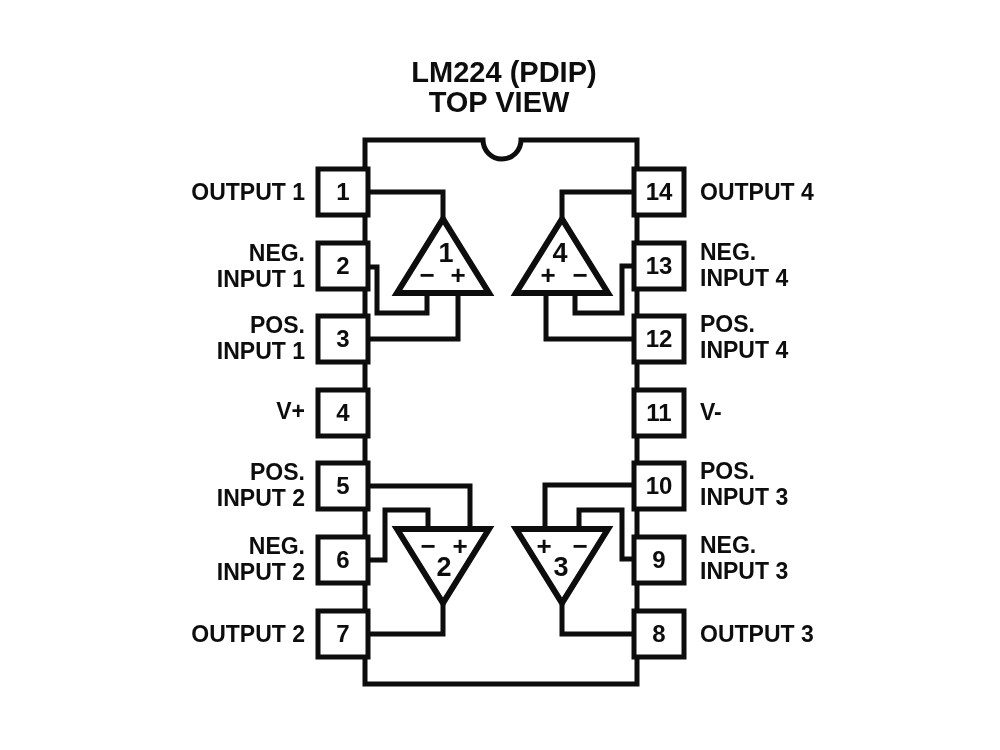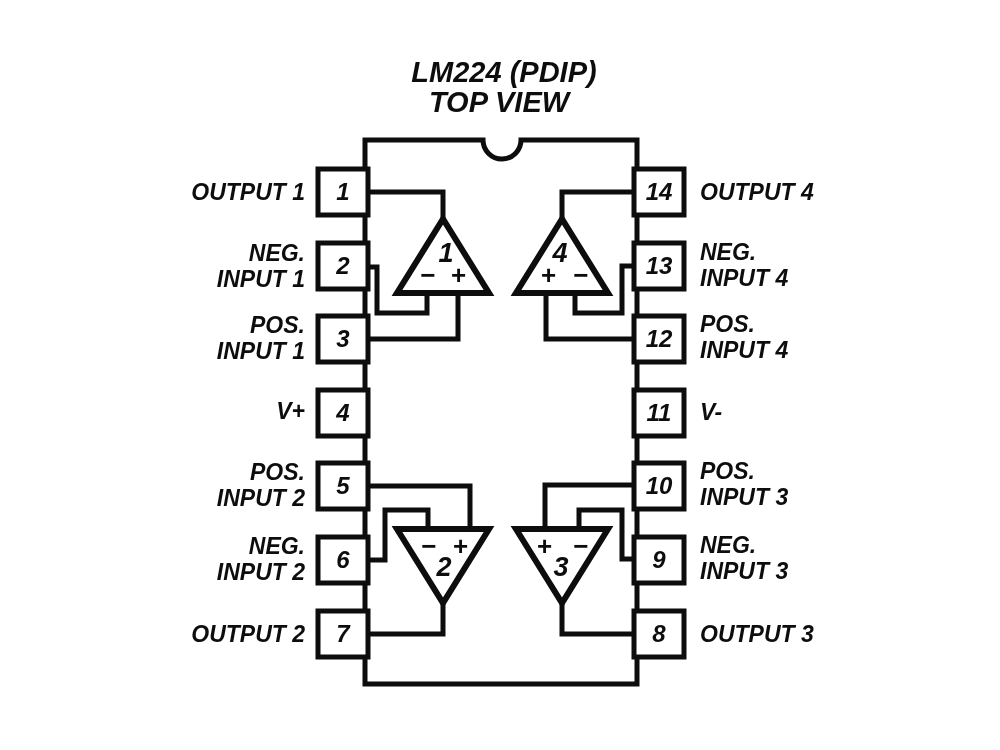--- a/index.html
+++ b/index.html
@@ -9,21 +9,20 @@
     width: 1000px;
     height: 750px;
     overflow: hidden;
     font-family: "Liberation Sans", sans-serif;
   }
   .stage {
     position: relative;
     width: 1000px;
     height: 750px;
     background: #ffffff;
-    font-style: italic;
   }
   svg { display: block; }
   .outline {
     fill: #ffffff;
     stroke: #0d0d0d;
     stroke-width: 5;
   }
   .pinbox {
     fill: #ffffff;
     stroke: #0d0d0d;

